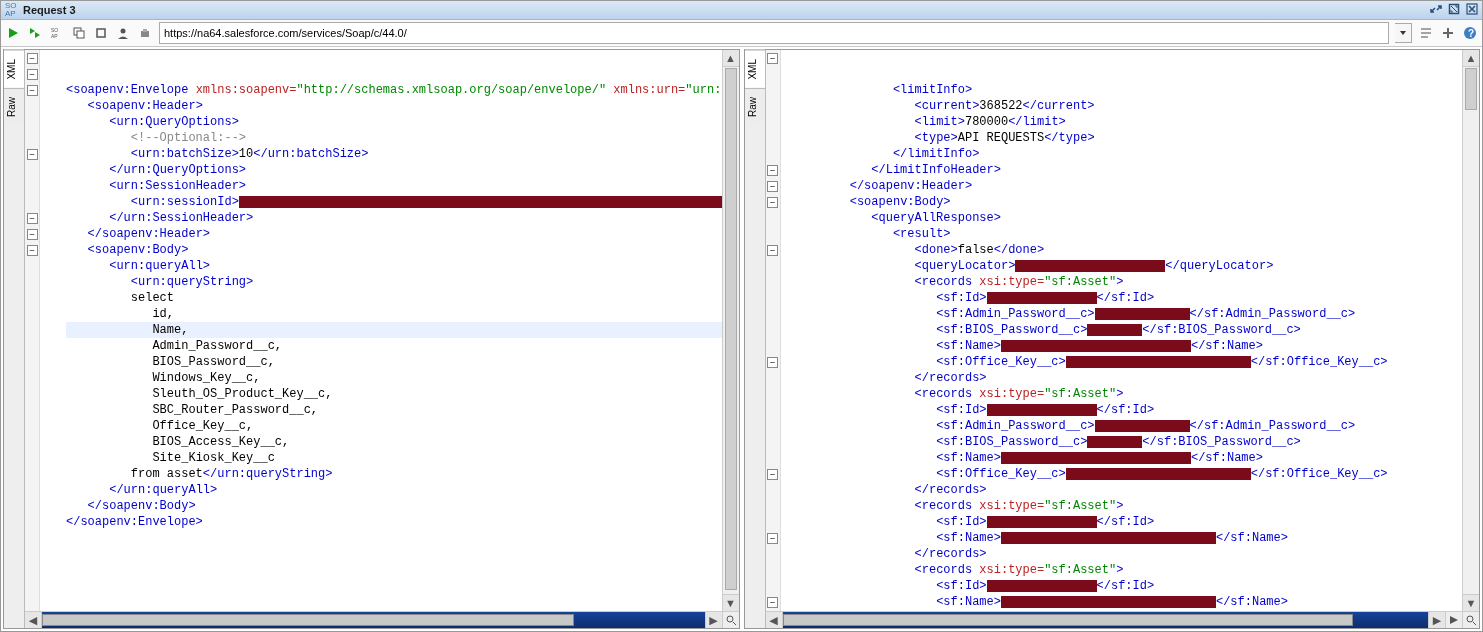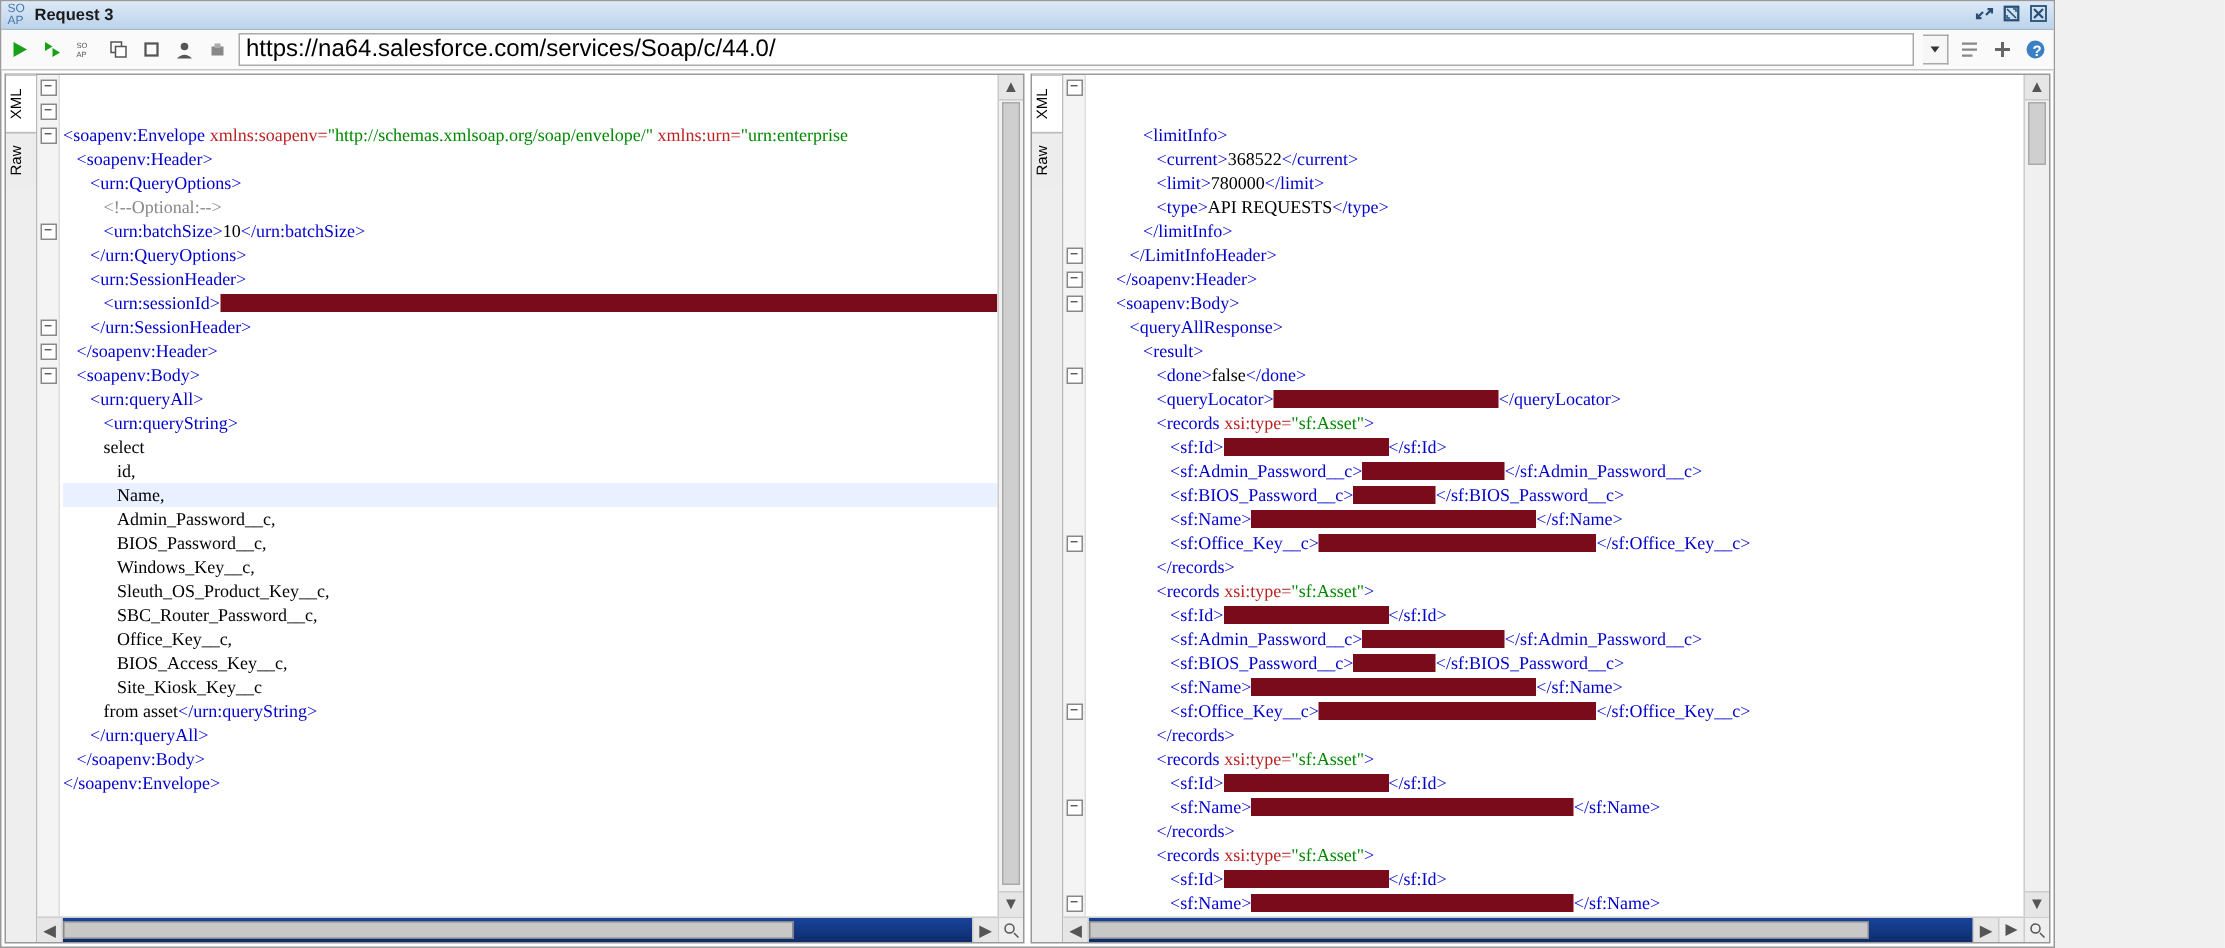--- a/index.html
+++ b/index.html
@@ -1,36 +1,36 @@
 <!DOCTYPE html>
 <html><head>
 <meta charset="utf-8">
 <style>
   html, body { margin:0; padding:0; font-family: Tahoma, Arial, sans-serif; font-size:11px; background:#f0f0f0; }
-  .window { width:1370px; height:632px; display:flex; flex-direction:column; border:1px solid #999; box-sizing:border-box; background:#fff; }
+  .window { width:1483px; height:632px; display:flex; flex-direction:column; border:1px solid #999; box-sizing:border-box; background:#fff; }
   .titlebar { height:18px; background:linear-gradient(#dbe9f7,#bcd3ec); border-bottom:1px solid #a0b8d0; display:flex; align-items:center; padding:0 4px; position:relative; }
   .titlebar .soap-label { font-size:8px; line-height:8px; color:#4a78a8; text-align:left; width:18px; }
   .titlebar .title { font-weight:bold; color:#1a1a1a; }
   .titlebar .winbtns { position:absolute; right:2px; top:1px; display:flex; gap:2px; }
   .winbtn { width:16px; height:14px; display:flex; align-items:center; justify-content:center; color:#2a4f75; font-weight:bold; cursor:default; }
   .winbtn svg { width:12px; height:12px; }
   .toolbar { height:22px; border-bottom:1px solid #c8c8c8; display:flex; align-items:center; padding:2px 4px; gap:6px; background:#fafafa; }
   .tb-btn { width:16px; height:16px; display:flex; align-items:center; justify-content:center; cursor:pointer; }
   .tb-btn svg { width:14px; height:14px; }
-  .url-input { flex:1; height:18px; border:1px solid #aaa; background:#fff; padding:1px 4px; font-size:16px; }
+  .url-input { flex:1; height:18px; border:1px solid #aaa; background:#fff; padding:1px 4px; font-size:11px; }
   .dropdown-arrow { width:16px; height:18px; border:1px solid #aaa; border-left:none; background:#f6f6f6; display:flex; align-items:center; justify-content:center; }
   .body { flex:1; display:flex; min-height:0; }
   .pane { flex:1; display:flex; min-width:0; border:1px solid #999; margin:2px; background:#fff; position:relative; }
   .sidetabs { width:20px; display:flex; flex-direction:column; border-right:1px solid #bbb; background:#eee; }
   .sidetab { writing-mode:vertical-rl; transform:rotate(180deg); padding:8px 2px; text-align:center; border-bottom:1px solid #bbb; cursor:pointer; font-size:10px; background:#ededed; }
   .sidetab.active { background:#fff; }
   .gutter { width:14px; background:#f4f4f4; border-right:1px solid #ddd; font-family:monospace; font-size:11px; color:#666; }
   .gutter-cell { height:16px; display:flex; align-items:center; justify-content:center; }
   .gutter-cell .fold { width:9px; height:9px; border:1px solid #888; display:flex; align-items:center; justify-content:center; font-size:9px; line-height:9px; color:#333; background:#fff; }
-  .code-area { flex:1; overflow:hidden; position:relative; font-family:Liberation Serif, serif; font-size:12px; line-height:16px; color:#000; white-space:pre; }
+  .code-area { flex:1; overflow:hidden; position:relative; font-family:Liberation Mono, monospace; font-size:12px; line-height:16px; color:#000; white-space:pre;margin-left:24px; }
   .code-lines { padding-left:2px; }
   .code-line { height:16px; display:flex; align-items:center; }
   .code-line.hl { background:#e9f0ff; }
   .tag { color:#0000cc; }
   .attr { color:#b22; }
   .val { color:#008800; }
   .text { color:#000; }
   .comment { color:#888; }
   .redact { display:inline-block; background:#7a0b1a; height:12px; vertical-align:middle; }
   .vscroll { width:16px; background:#f0f0f0; border-left:1px solid #ccc; position:relative; }

